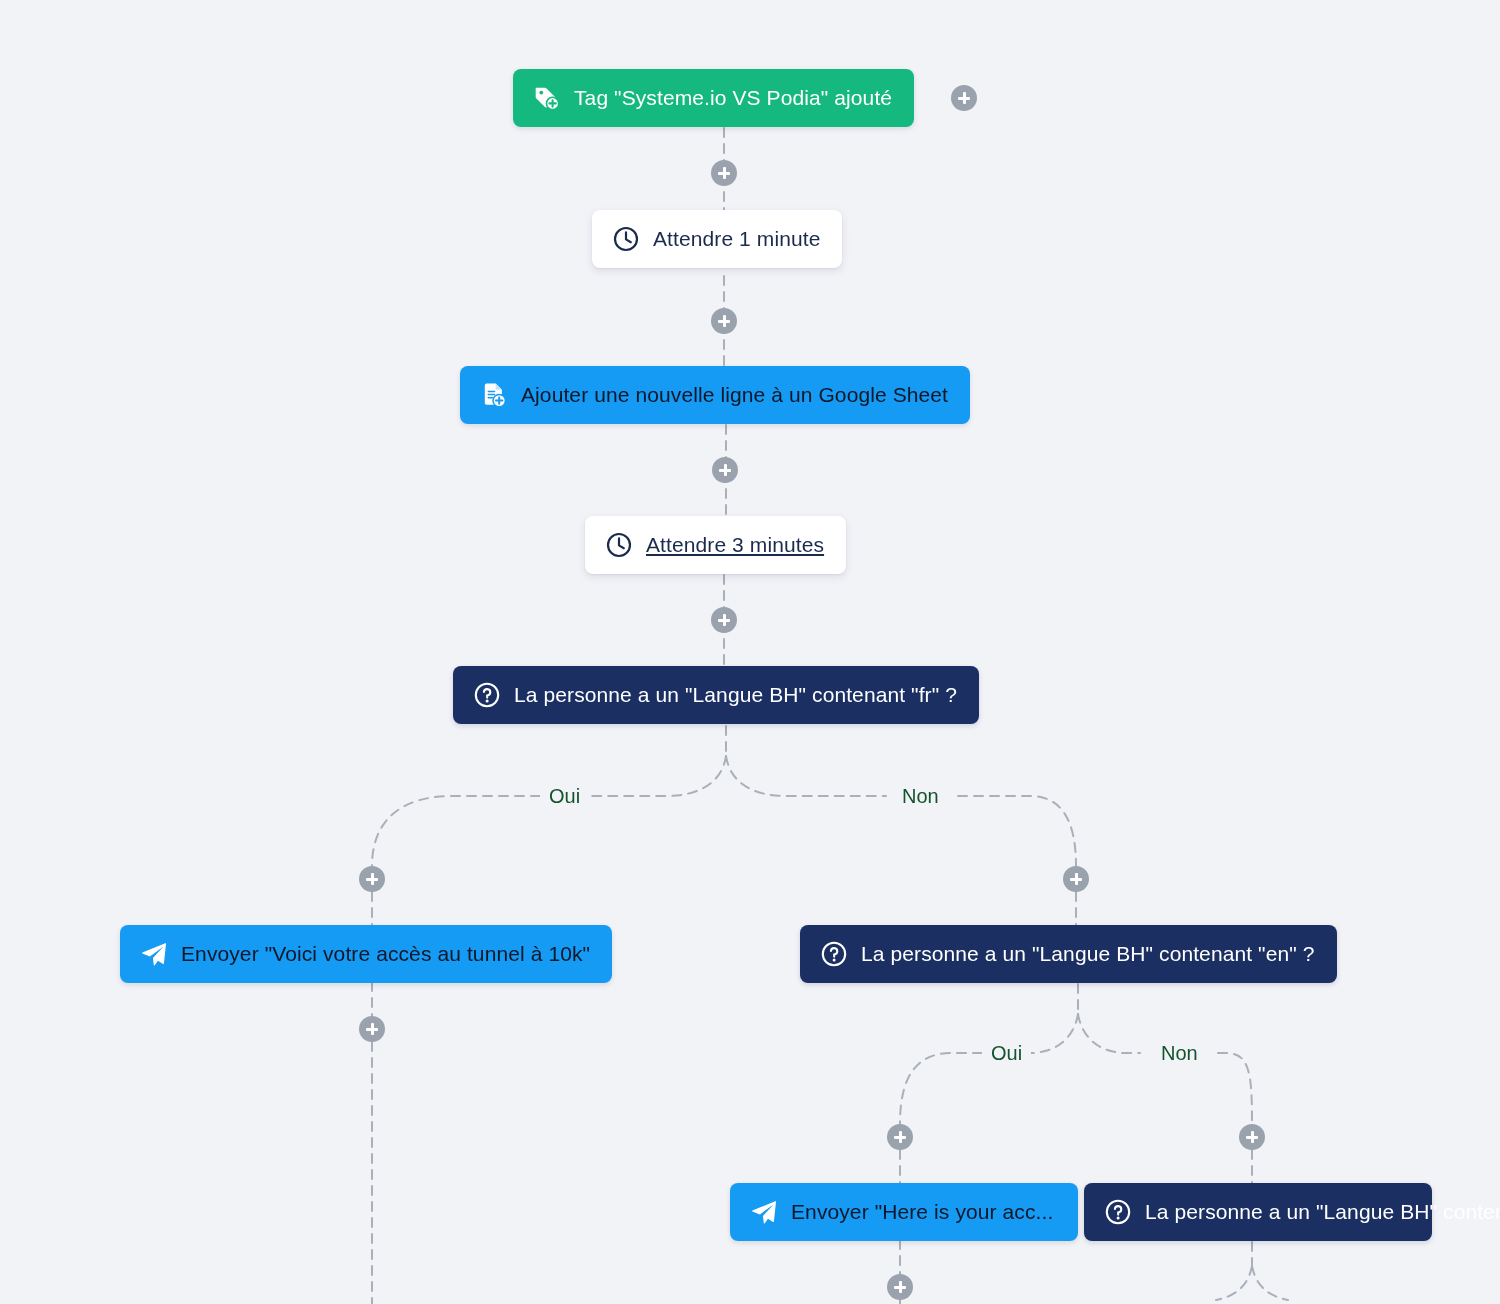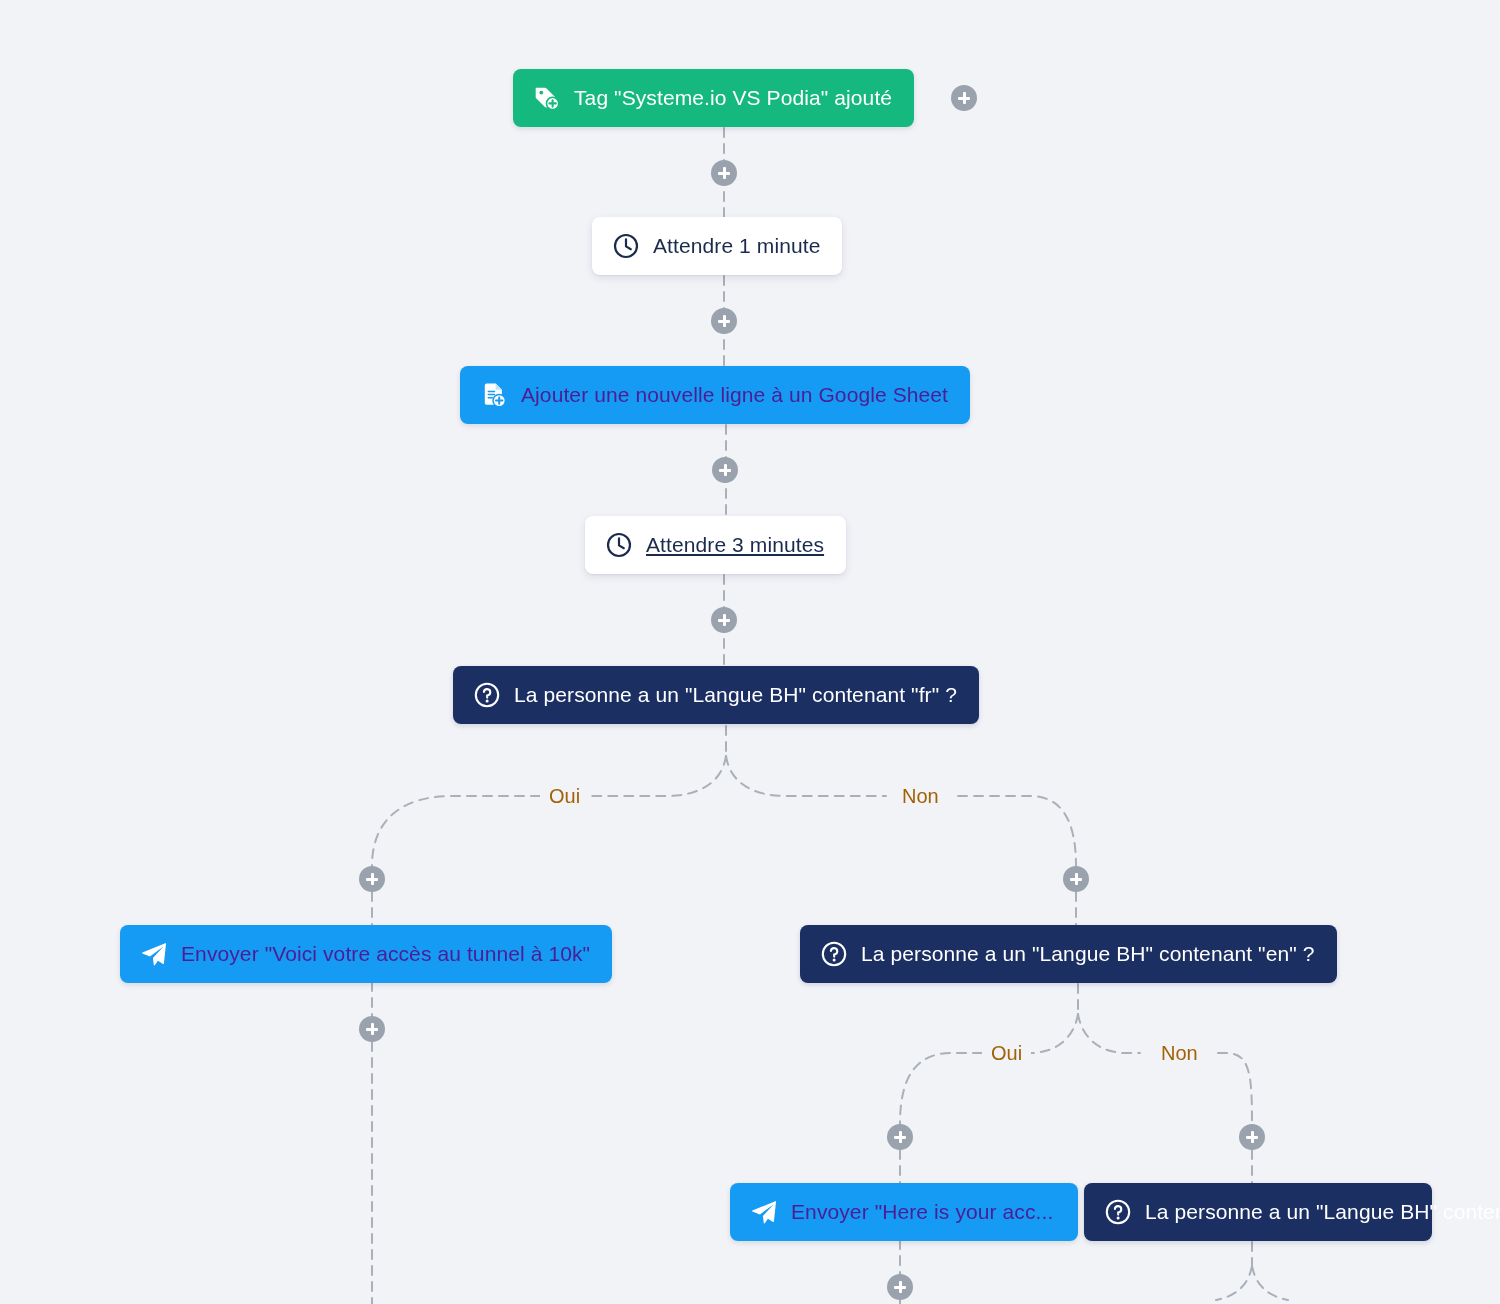--- a/index.html
+++ b/index.html
@@ -59,21 +59,21 @@
     color: #ffffff;
     box-shadow: 0 2px 5px rgba(27,43,78,.13);
   }
   .node.wait {
     background: #ffffff;
     color: #1b2b4e;
     box-shadow: 0 3px 9px rgba(27,43,78,.10), 0 1px 2px rgba(27,43,78,.07);
   }
   .node.action {
     background: #159bf3;
-    color: #4c1d95;
+    color: #0f172a;
     box-shadow: 0 2px 5px rgba(27,43,78,.13);
   }
   .node.condition {
     background: #1b2f63;
     color: #ffffff;
     box-shadow: 0 2px 5px rgba(27,43,78,.16);
   }
   .node.clipped .lbl {
     overflow: hidden;
   }
@@ -100,21 +100,21 @@
   }
   .plus::after {
     left: 11.5px; top: 7px;
     width: 3px; height: 12px;
   }
 
   
   .branch-label {
     position: absolute;
     font-size: 20px;
-    color: #a16207;
+    color: #14532d;
     background: #f2f3f7;
     padding: 0 9px;
     z-index: 6;
     line-height: 1;
   }
 </style>
 </head>
 <body>
 
 <div id="canvas">
@@ -165,21 +165,21 @@
     <svg class="ico" viewBox="0 0 28 28">
       <path d="M3.2,4.2h9.2c.6,0,1.2.25,1.62.68l8.3,8.3c.9.9.9,2.35,0,3.25l-6.9,6.9c-.9.9-2.35.9-3.25,0l-8.3-8.3A2.3,2.3,0,0,1,3.2,13.4V4.2Z" fill="#ffffff" transform="translate(-0.5,-0.5)"></path>
       <circle cx="8.3" cy="8.6" r="1.9" fill="#15b97f"></circle>
       <circle cx="19.6" cy="19.4" r="6.1" fill="#ffffff" stroke="#15b97f" stroke-width="1.6"></circle>
       <path d="M19.6,16.2v6.4M16.4,19.4h6.4" stroke="#15b97f" stroke-width="2.1" stroke-linecap="round" fill="none"></path>
     </svg>
     <span class="lbl">Tag "Systeme.io VS Podia" ajouté</span>
   </div>
   <div class="plus" style="left:951px; top:85px;"></div>
 
-  <div class="node wait" style="left:592px; top:217px;">
+  <div class="node wait" style="left:592px; top:210px;">
     <svg class="ico" viewBox="0 0 28 28">
       <circle cx="14" cy="14" r="11" fill="none" stroke="#1b2b4e" stroke-width="2.2"></circle>
       <path d="M14,7.4V14.4L18.8,17.2" fill="none" stroke="#1b2b4e" stroke-width="2.2" stroke-linecap="round" stroke-linejoin="round"></path>
     </svg>
     <span class="lbl">Attendre 1 minute</span>
   </div>
 
   <div class="node action" style="left:460px; top:366px;">
     <svg class="ico" viewBox="0 0 28 28">
       <path d="M6.6,2.6h9.1l6.2,6.2V22a1.8,1.8,0,0,1-1.8,1.8H6.6A1.8,1.8,0,0,1,4.8,22V4.4A1.8,1.8,0,0,1,6.6,2.6Z" fill="#ffffff"></path>

